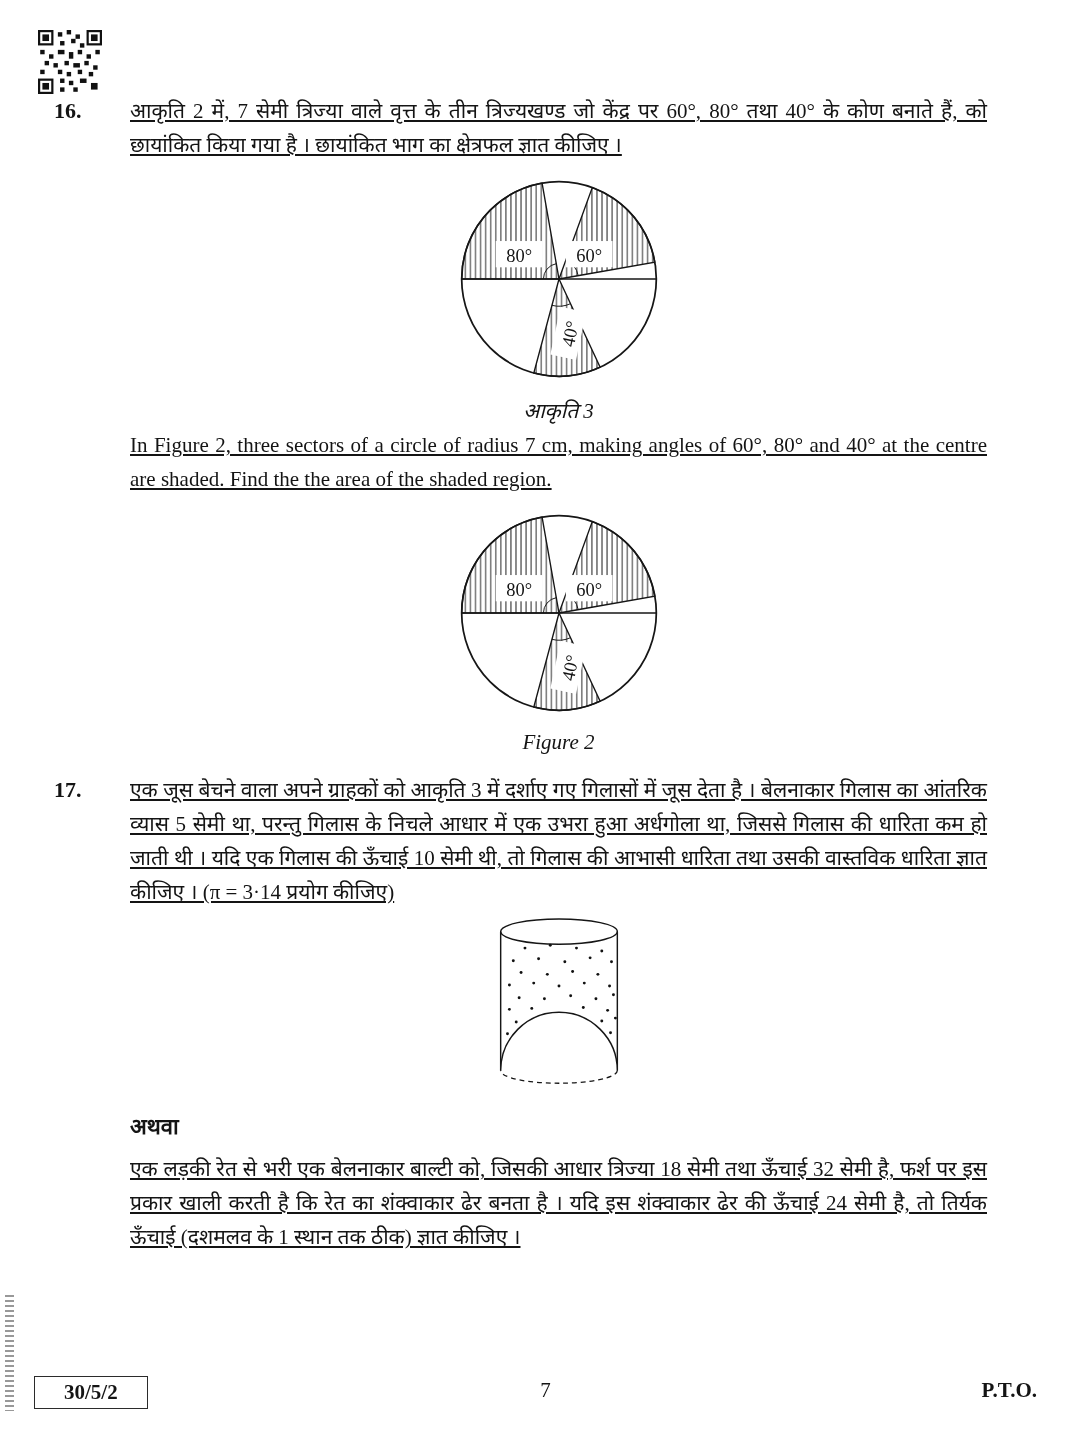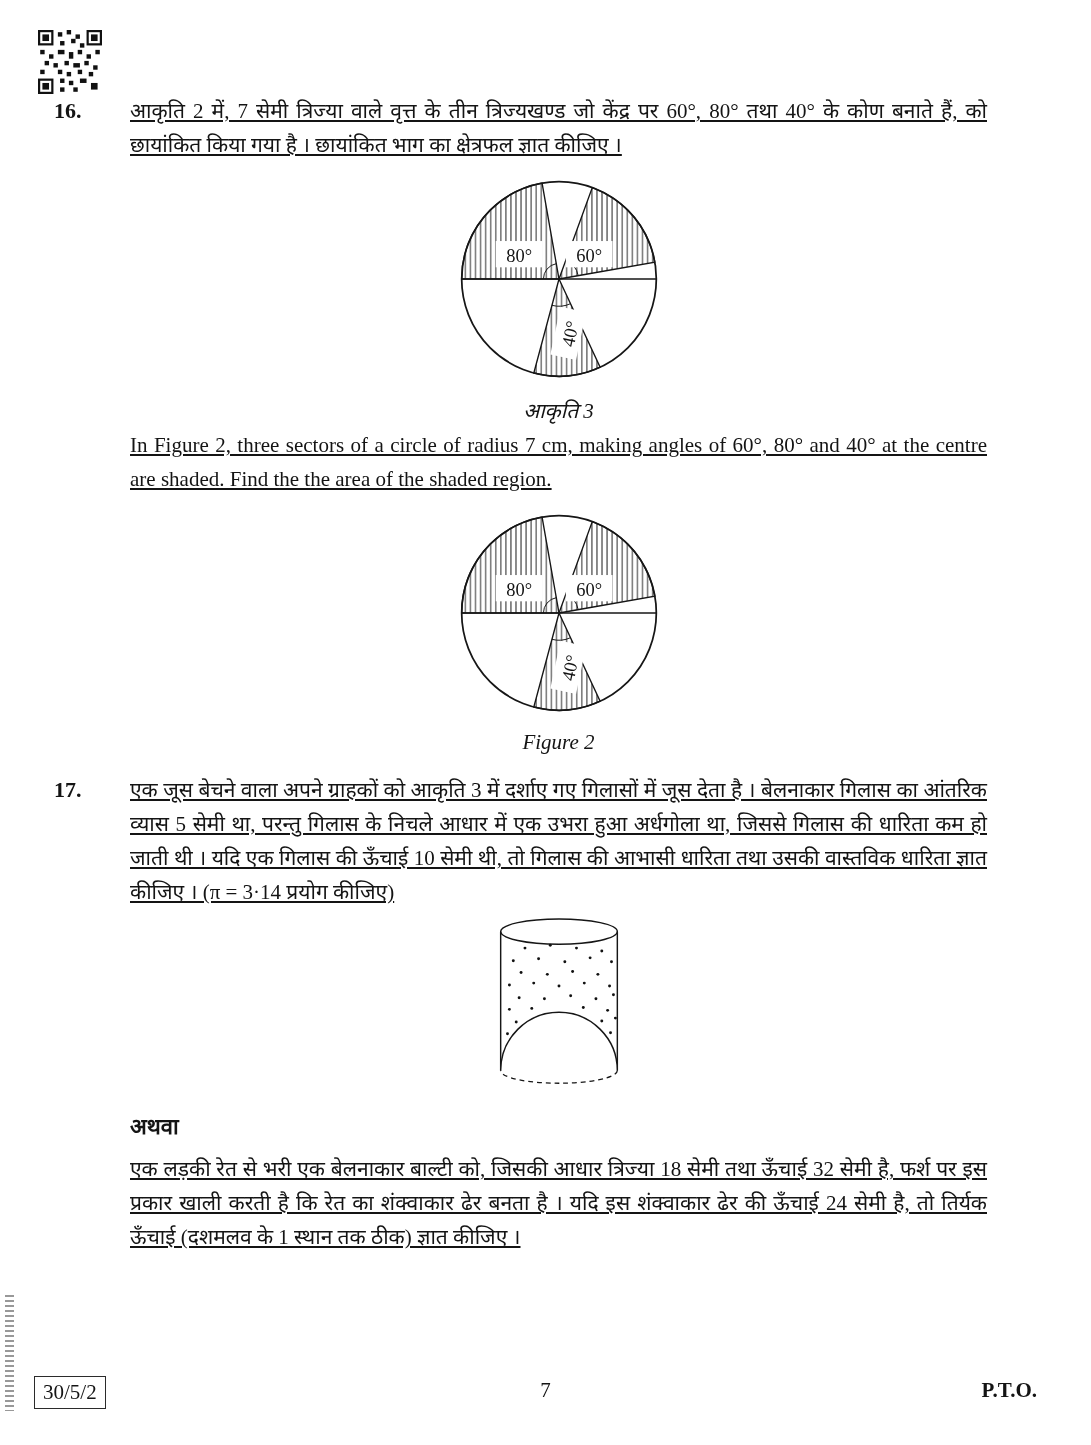--- a/index.html
+++ b/index.html
@@ -19,21 +19,21 @@
   .or-label{text-align:left;font-weight:bold;font-size:22px;margin:14px 0 12px 0;}
   .fig-label{font-size:19px;fill:#141414;font-family:"Liberation Serif","DejaVu Serif",serif;}
   svg line, svg path, svg circle, svg ellipse{stroke-linecap:butt;}
   .qr{position:absolute;left:38px;top:30px;width:64px;height:64px;}
   .edge-marks{
     position:absolute;left:5px;bottom:34px;width:9px;height:116px;opacity:.55;
     background:repeating-linear-gradient(to bottom,#444 0 2px,transparent 2px 5px);
   }
   .footer-code{
     position:absolute;left:34px;bottom:36px;border:1.5px solid #2b2b2b;
-    padding:3px 8px;font-size:21px;font-weight:normal;
+    padding:3px 29px;font-size:21px;font-weight:bold;
   }
   .footer-page{
     position:absolute;left:50%;transform:translateX(-50%);bottom:42px;font-size:21px;
   }
   .footer-pto{
     position:absolute;right:54px;bottom:42px;font-size:21px;font-weight:bold;
   }
 </style>
 </head>
 <body>

